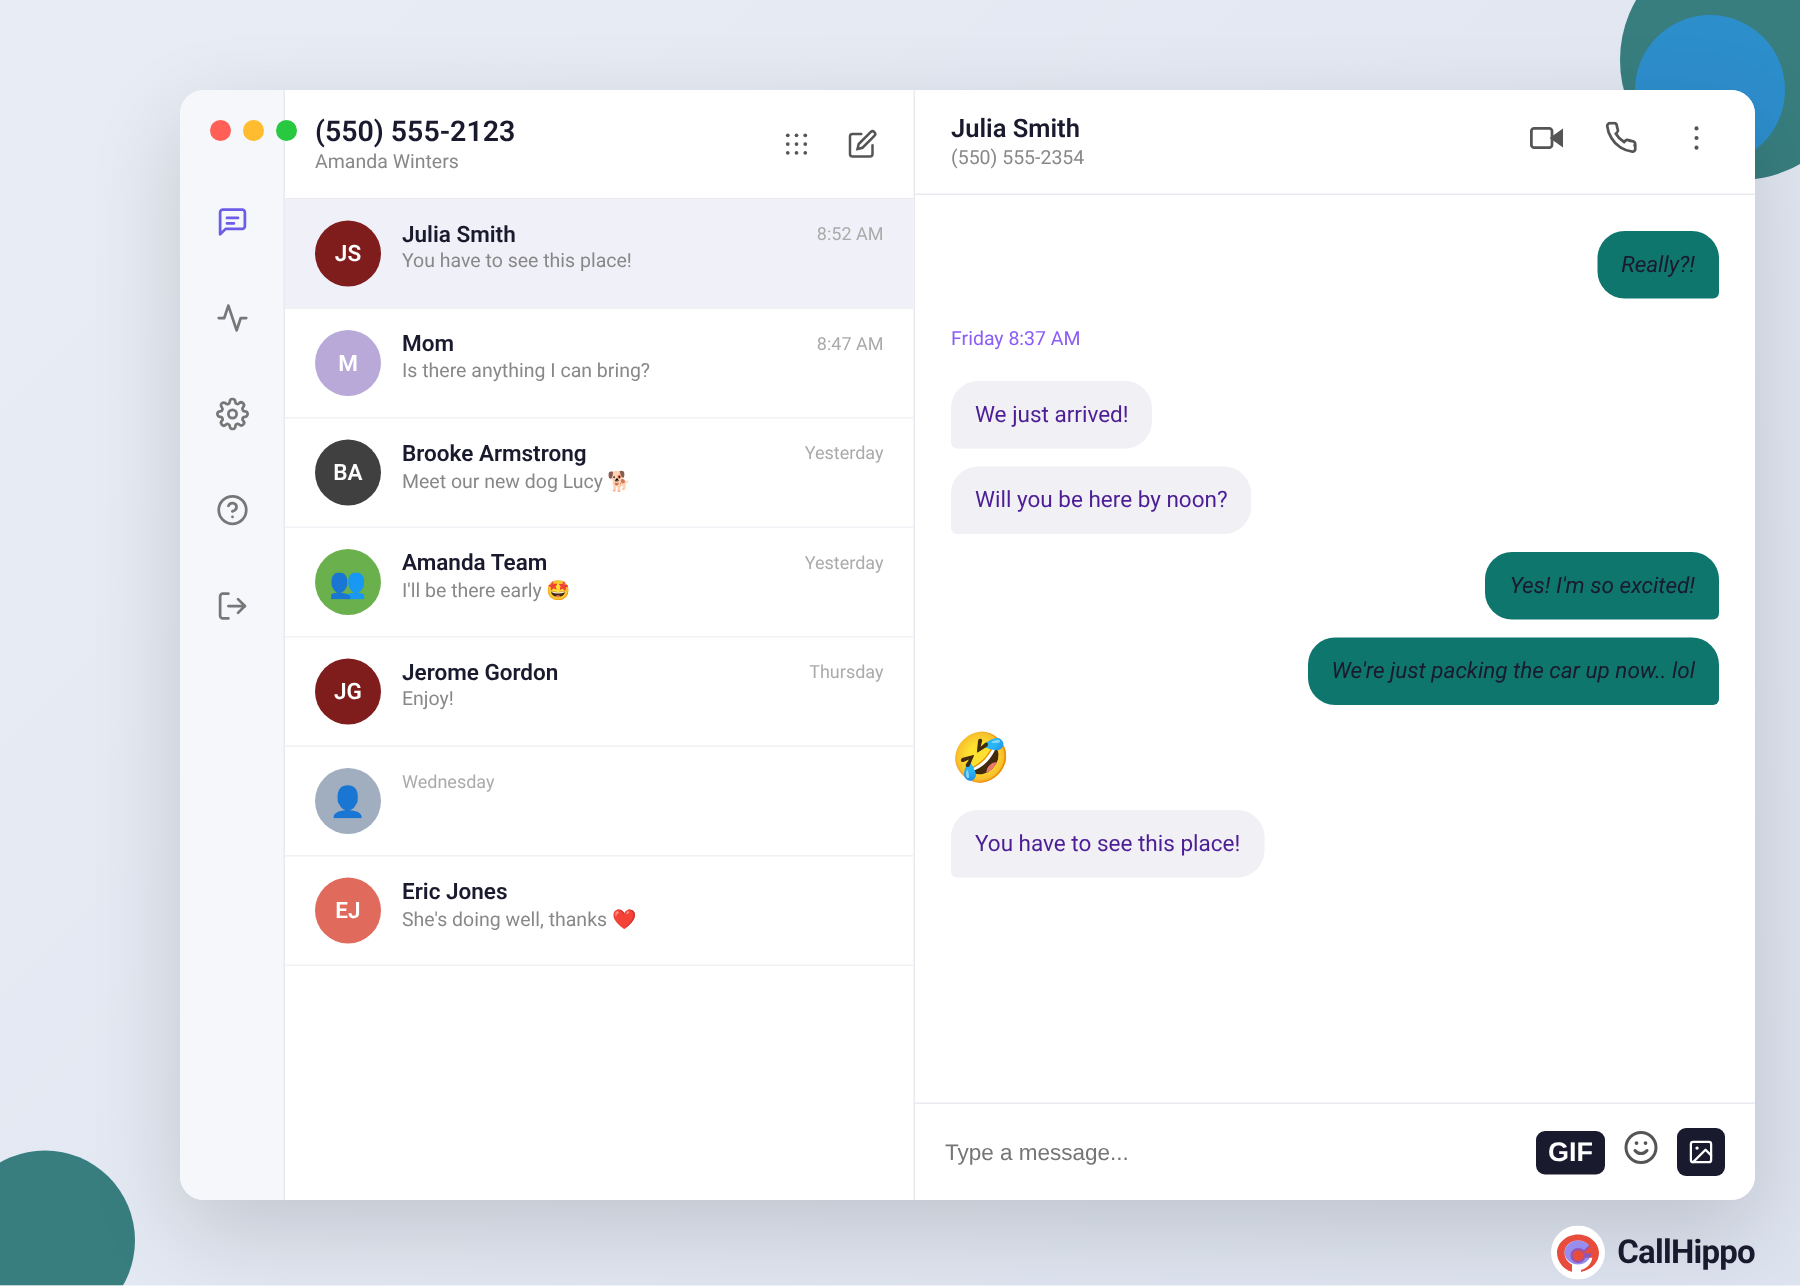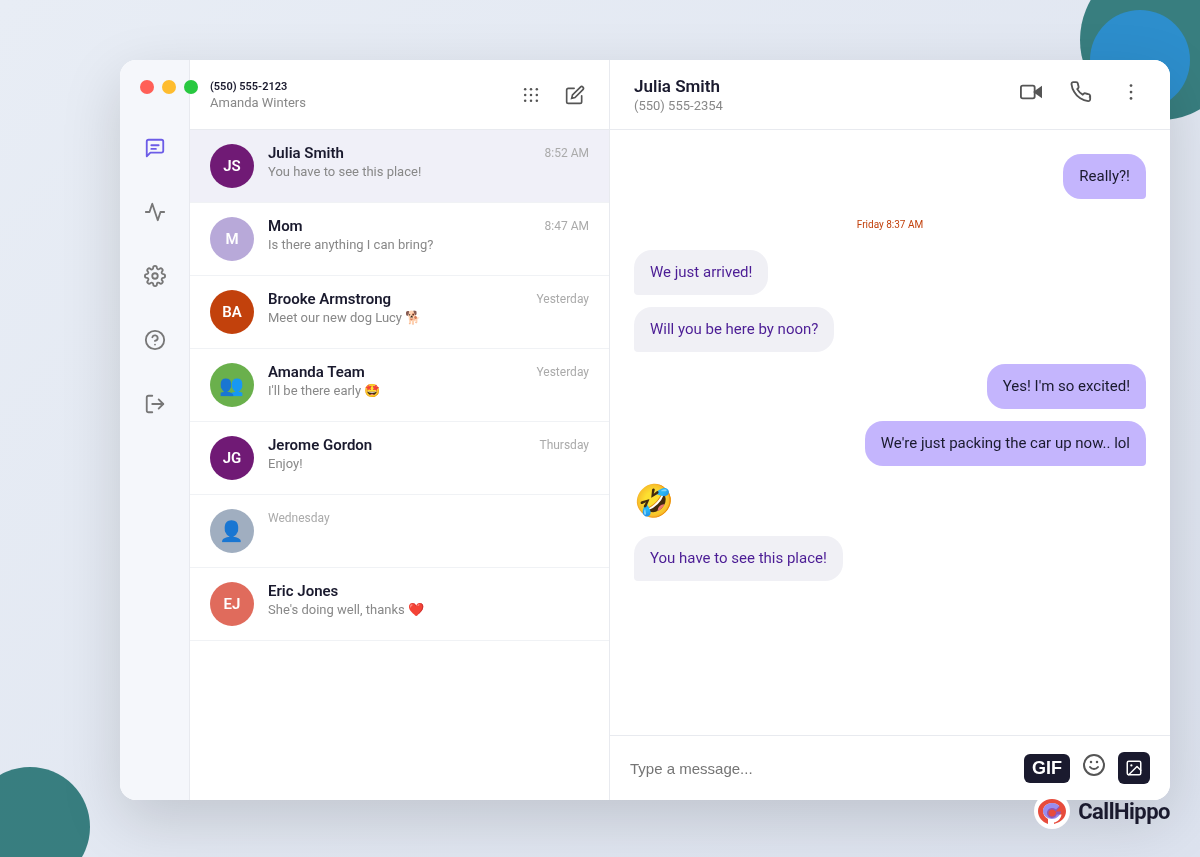--- a/index.html
+++ b/index.html
@@ -51,21 +51,21 @@
       bottom: -30px; left: -30px;
       width: 120px; height: 120px;
       background: #1a6b6b;
       border-radius: 50%;
       opacity: 0.85;
     }
 
     
     .brand {
       position: absolute;
-      bottom: 28px; right: 30px;
+      bottom: 4px; right: 30px;
       display: flex;
       align-items: center;
       gap: 8px;
       z-index: 10;
     }
     .brand-logo {
       width: 36px; height: 36px;
     }
     .brand-name {
       font-size: 22px;
@@ -137,21 +137,21 @@
     .left-header {
       padding: 16px 20px;
       border-bottom: 1px solid #e8eaef;
       display: flex;
       align-items: center;
       justify-content: space-between;
       min-height: 70px;
     }
     .left-header-info {}
     .left-header-phone {
-      font-size: 11px;
+      font-size: 19px;
       font-weight: 600;
       color: #1a1a2e;
     }
     .left-header-name {
       font-size: 13px;
       color: #888;
       margin-top: 2px;
     }
     .left-header-actions {
       display: flex;
@@ -188,23 +188,23 @@
       width: 44px; height: 44px;
       border-radius: 50%;
       display: flex;
       align-items: center;
       justify-content: center;
       font-size: 15px;
       font-weight: 600;
       color: #fff;
       flex-shrink: 0;
     }
-    .av-purple { background: #701a75; }
+    .av-purple { background: #7f1d1d; }
     .av-lavender { background: #b8a9d9; }
-    .av-pink { background: #c2410c; }
+    .av-pink { background: #404040; }
     .av-green { background: #6ab04c; }
     .av-gray { background: #a0aec0; }
     .av-red { background: #e06b5c; }
 
     .conv-content { flex: 1; min-width: 0; }
     .conv-name {
       font-size: 15px;
       font-weight: 600;
       color: #1a1a2e;
       margin-bottom: 2px;
@@ -266,23 +266,23 @@
     
     .messages-area {
       flex: 1;
       overflow-y: auto;
       padding: 24px 24px 16px;
       display: flex;
       flex-direction: column;
       gap: 12px;
     }
     .msg-date-divider {
-      text-align: center;
-      font-size: 10px;
-      color: #c2410c;
+      text-align: left;
+      font-size: 13px;
+      color: #8b5cf6;
       margin: 8px 0;
     }
     .msg-row {
       display: flex;
     }
     .msg-row.incoming { justify-content: flex-start; }
     .msg-row.outgoing { justify-content: flex-end; }
 
     .bubble {
       max-width: 320px;
@@ -290,23 +290,24 @@
       border-radius: 18px;
       font-size: 15px;
       line-height: 1.4;
     }
     .bubble.incoming {
       background: #f0f0f5;
       color: #4c1d95;
       border-bottom-left-radius: 4px;
     }
     .bubble.outgoing {
-      background: #c4b5fd;
+      background: #0f766e;
       color: #1a1a2e;
       border-bottom-right-radius: 4px;
+      font-style: italic;
     }
     .emoji-msg {
       font-size: 32px;
       margin: 4px 0;
     }
 
     
     .message-input-bar {
       border-top: 1px solid #e8eaef;
       padding: 16px 20px;

